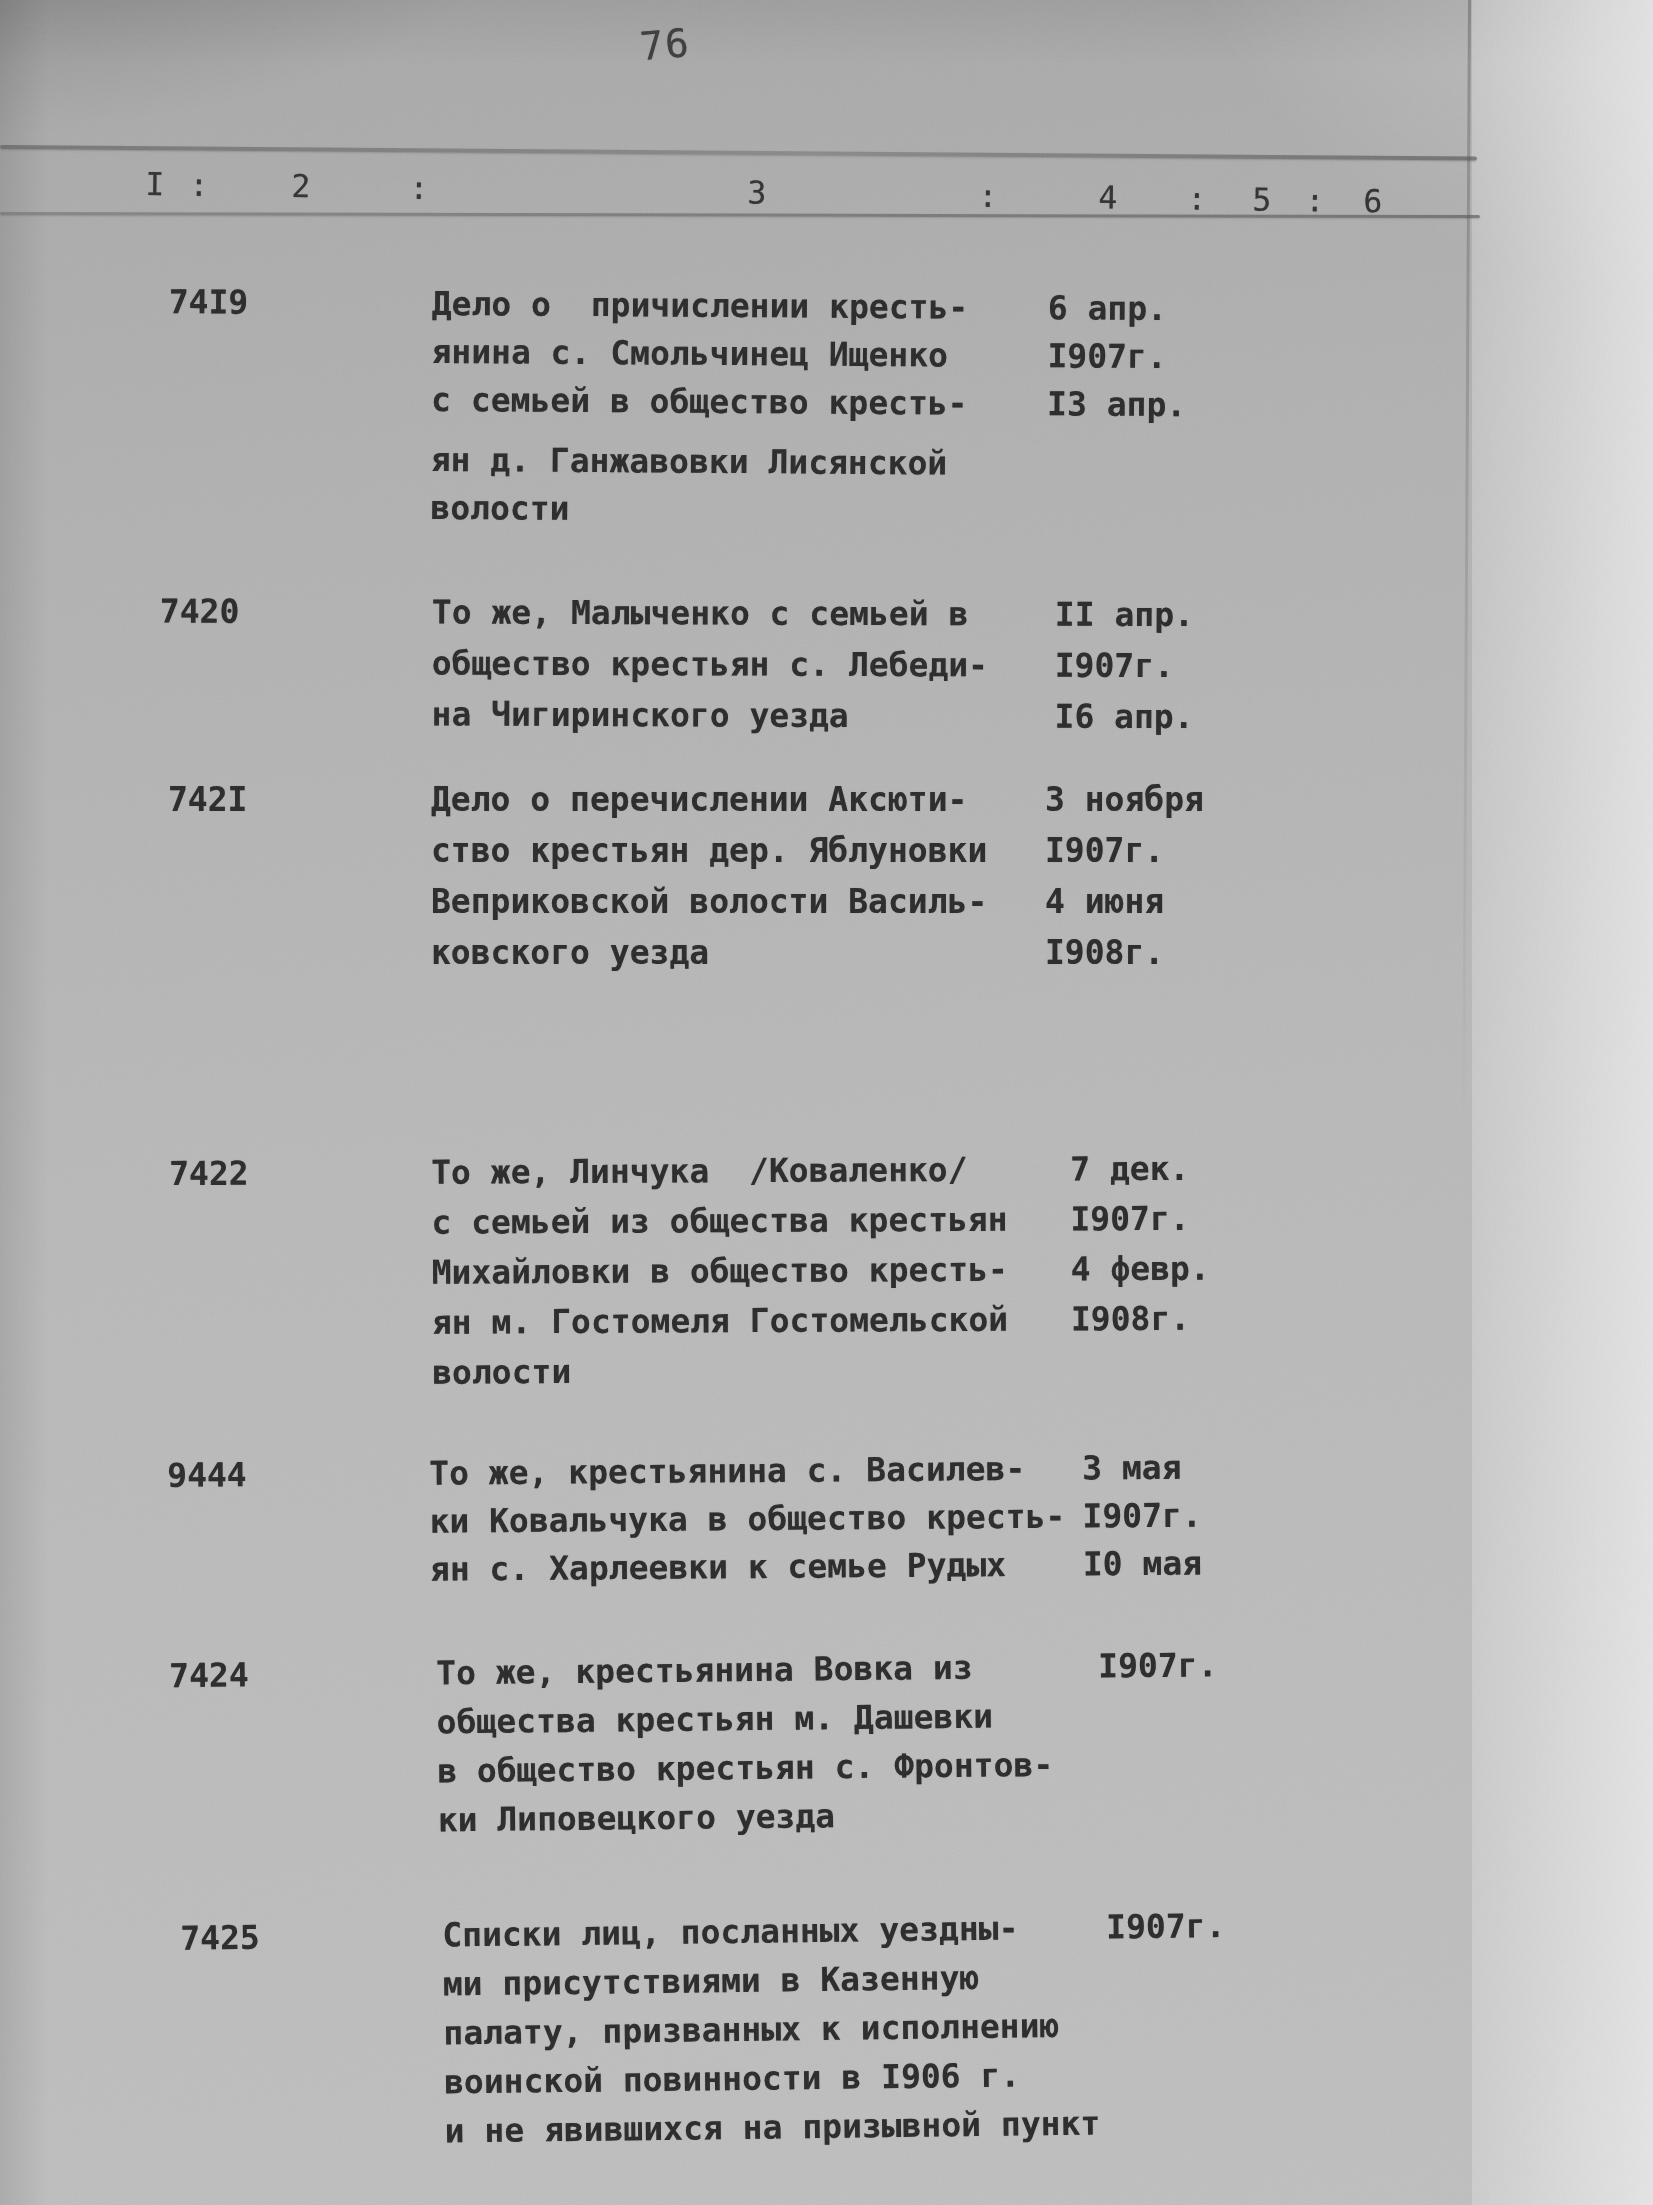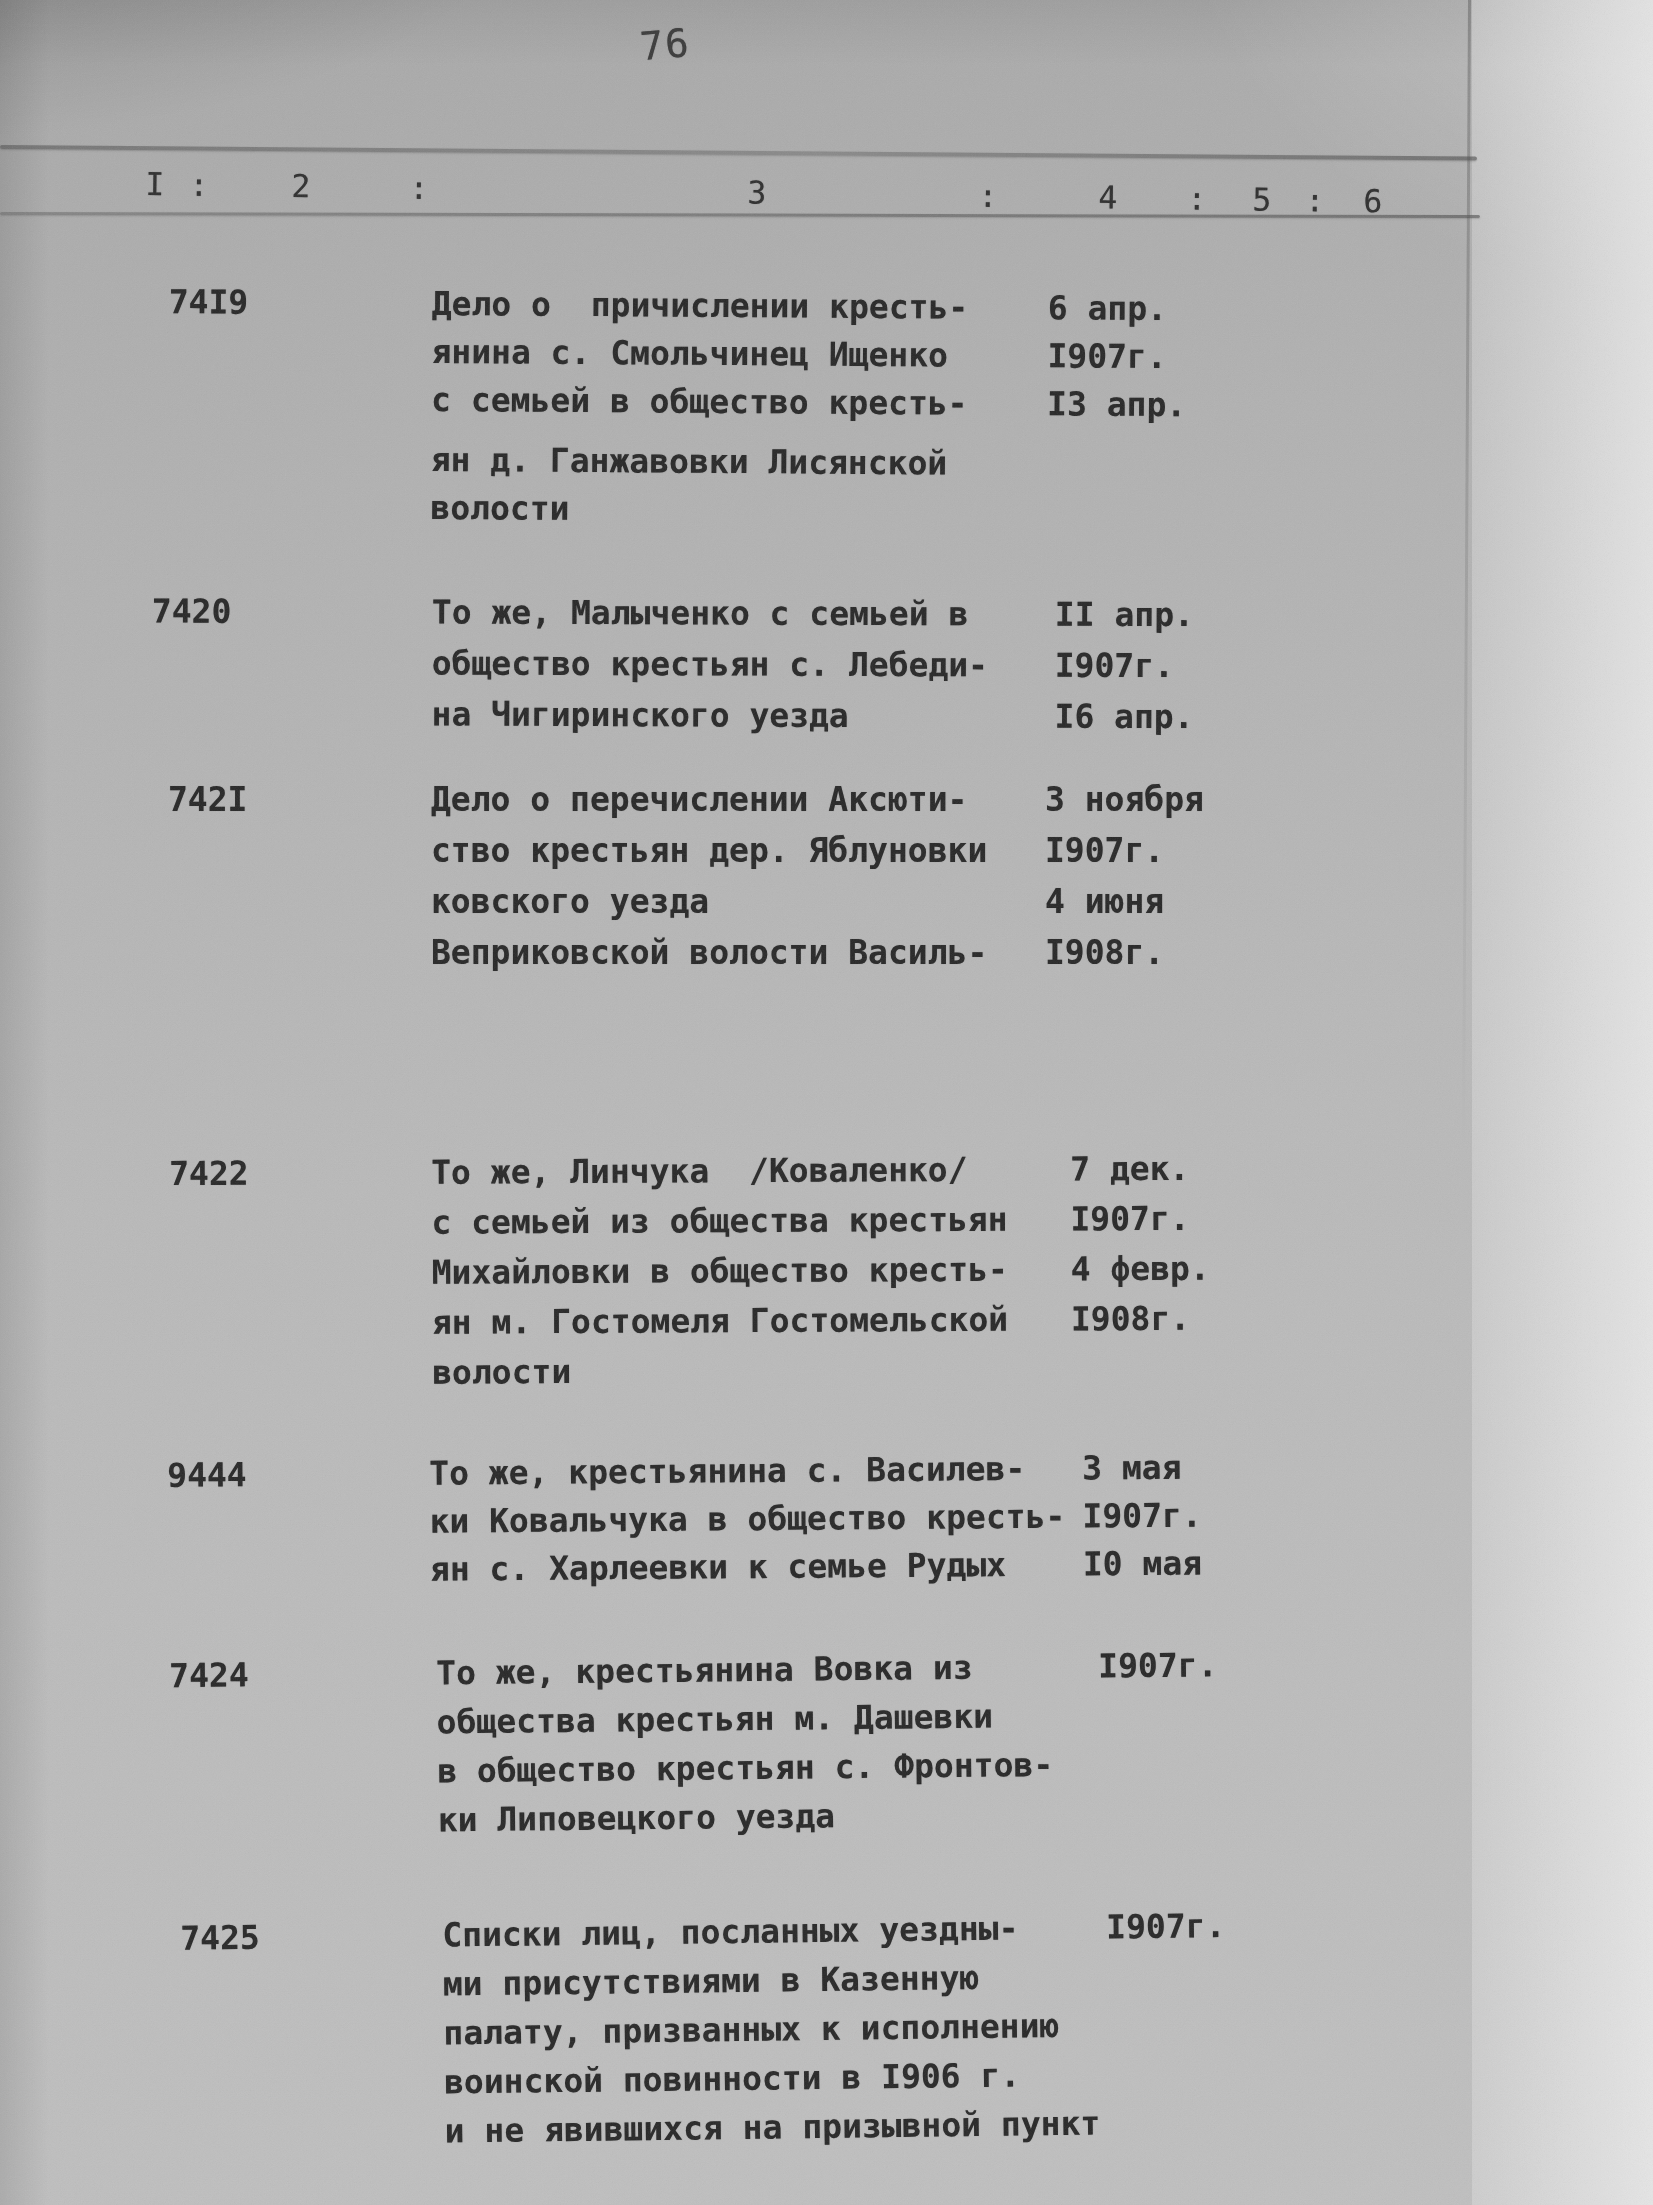--- a/index.html
+++ b/index.html
@@ -96,40 +96,40 @@
         <div>волости</div>
       </div>
       <div class="dates" style="left:1048px">
         <div>6 апр.</div>
         <div>I907г.</div>
         <div>I3 апр.</div>
       </div>
     </div>
 
     <div class="entry" style="top:585px;line-height:51px;transform:rotate(0.2deg)">
-      <div class="num" style="left:152px">7420</div>
+      <div class="num" style="left:160px">7420</div>
       <div class="desc" style="left:432px">
         <div>То же, Малыченко с семьей в</div>
         <div>общество крестьян с. Лебеди-</div>
         <div>на Чигиринского уезда</div>
       </div>
       <div class="dates" style="left:1055px">
         <div>II апр.</div>
         <div>I907г.</div>
         <div>I6 апр.</div>
       </div>
     </div>
 
     <div class="entry" style="top:774px;line-height:51px;transform:rotate(0deg)">
       <div class="num" style="left:168px">742I</div>
       <div class="desc" style="left:431px">
         <div>Дело о перечислении Аксюти-</div>
         <div>ство крестьян дер. Яблуновки</div>
+        <div>Веприковской волости Василь-</div>
         <div>ковского уезда</div>
-        <div>Веприковской волости Василь-</div>
       </div>
       <div class="dates" style="left:1045px">
         <div>3 ноября</div>
         <div>I907г.</div>
         <div>4 июня</div>
         <div>I908г.</div>
       </div>
     </div>
 
     <div class="entry" style="top:1150px;line-height:50px;transform:rotate(-0.3deg)">

